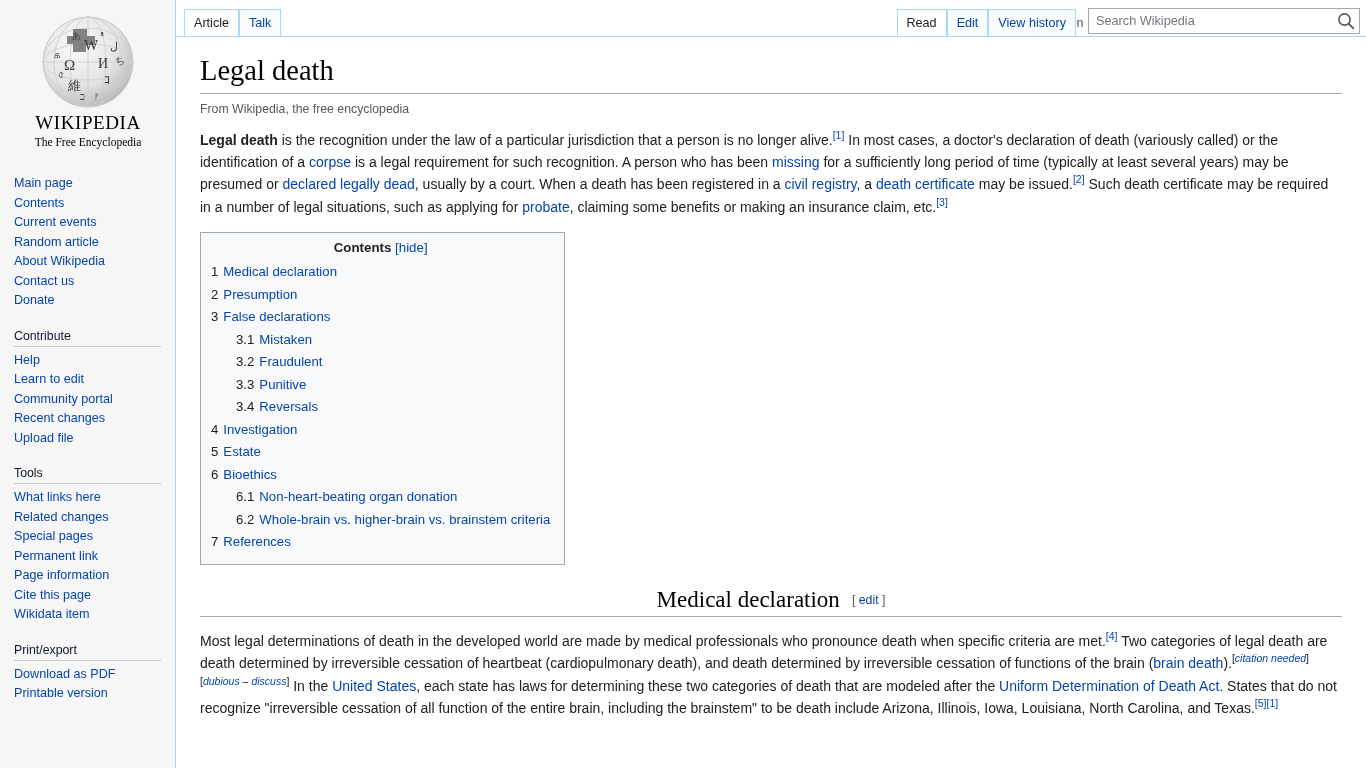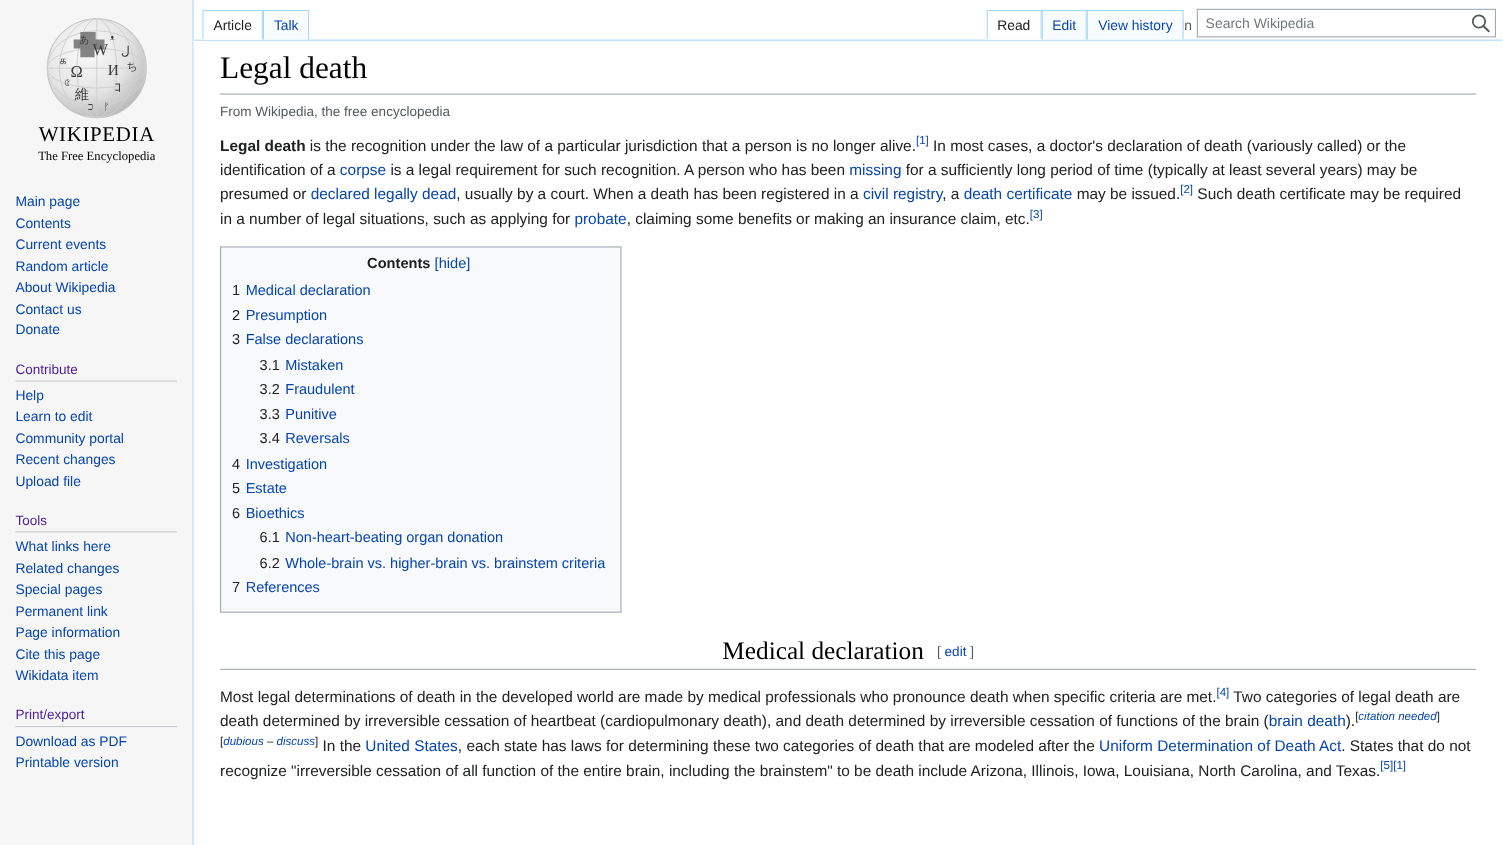--- a/index.html
+++ b/index.html
@@ -66,21 +66,21 @@
   }
   .tagline {
     font-family: "Liberation Serif", serif;
     font-size: 11.5px;
     color: #000;
     margin-top: 2px;
   }
   .nav-portal { padding: 0 0 0 14px; margin-top: 14px; }
   .portal-heading {
     font-size: 12.3px;
-    color: #4c1d95;
+    color: #0f172a;
     padding: 4px 0 3px 0;
     margin-right: 14px;
     border-bottom: 1px solid #c8ccd1;
     display: flex;
     align-items: center;
     justify-content: space-between;
   }
   .portal-list { list-style: none; margin: 4px 0 0 0; padding: 0; }
   .portal-list li { padding: 0; margin: 0; }
   .portal-list li a {
@@ -171,21 +171,21 @@
     right: 4px; top: 3px;
     width: 20px; height: 20px;
     cursor: pointer;
     background: none; border: none; padding: 0;
   }
 
   
   #article {
     border-top: 1px solid #a7d7f9;
     background: #fff;
-    padding: 8px 24px 0 24px;
+    padding: 16px 24px 0 24px;
     height: 512px;
   }
   #firstHeading {
     font-family: "Liberation Serif", serif;
     font-size: 28.5px;
     font-weight: normal;
     line-height: 1.25;
     margin: 0 0 0 0;
     padding-bottom: 4px;
     border-bottom: 1px solid #a2a9b1;

